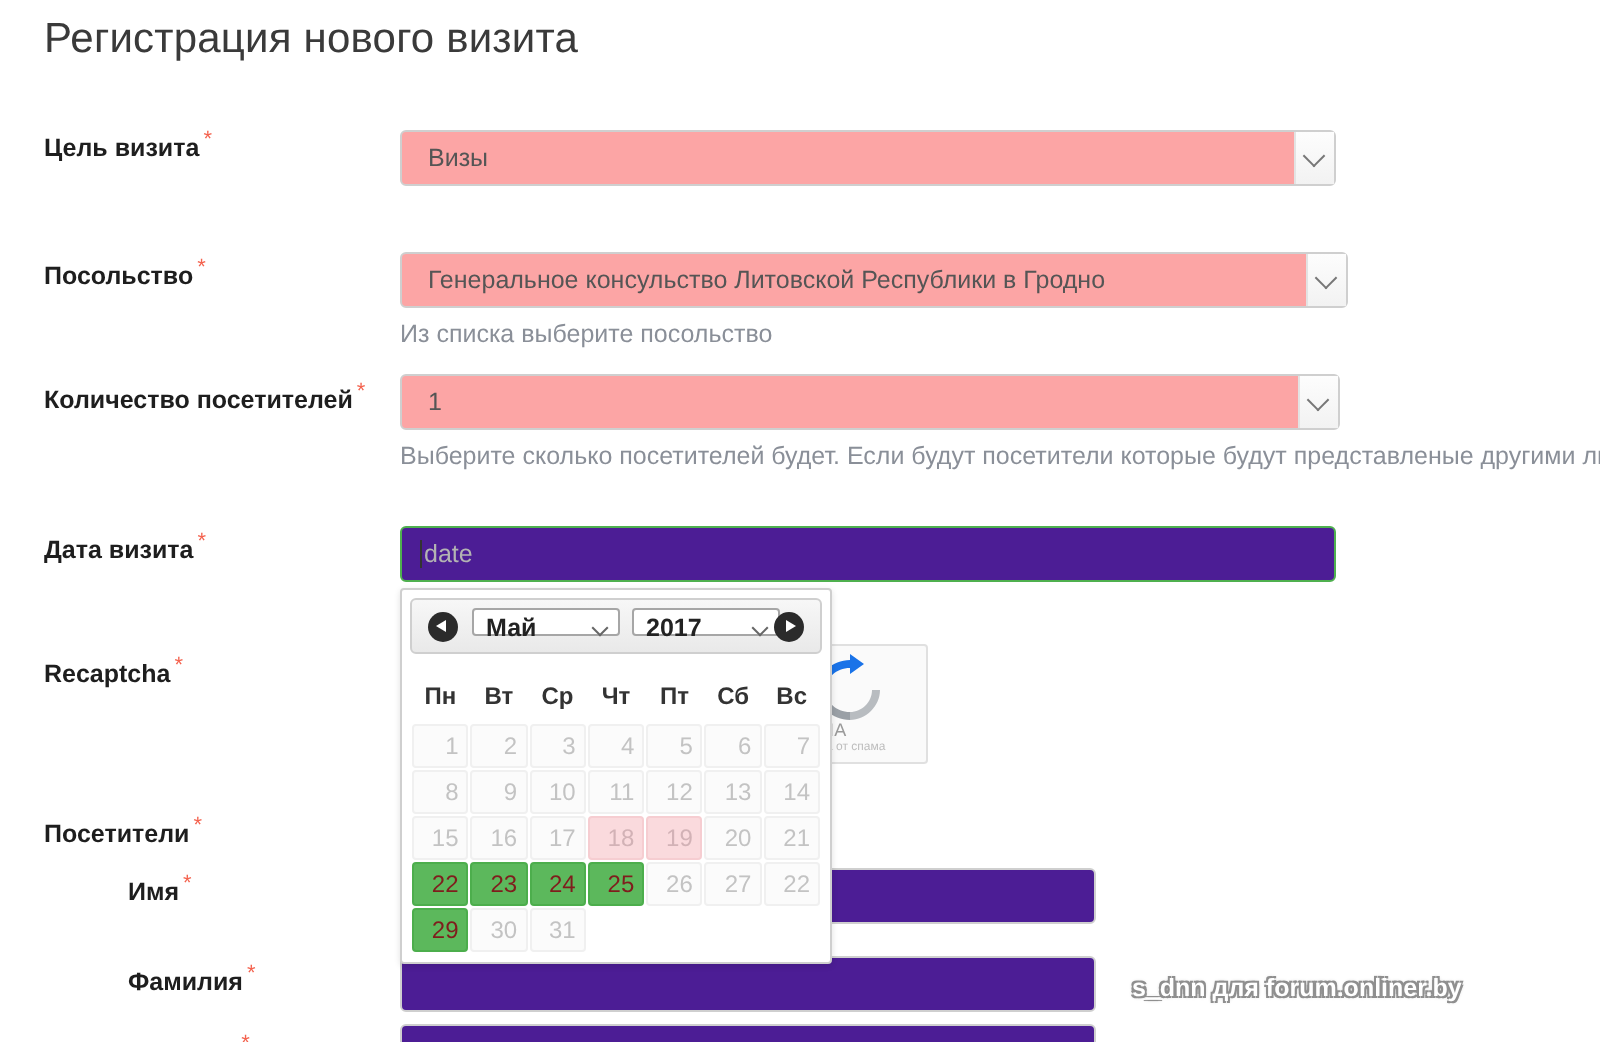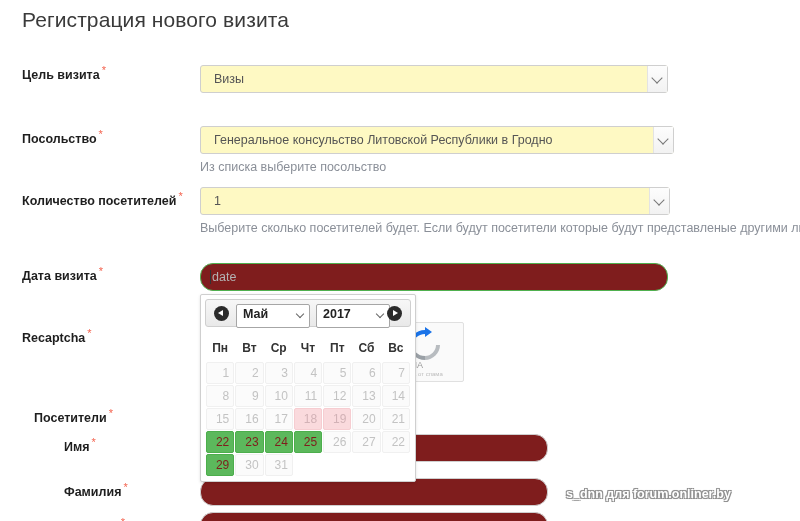--- a/index.html
+++ b/index.html
@@ -44,21 +44,21 @@
     font-weight: normal;
     font-size: 11px;
     vertical-align: super;
     margin-left: 2px;
   }
 
   
   .select-wrap {
     position: absolute;
     height: 28px;
-    background: #fef9c3;
+    background: #fca5a5;
     border: 1px solid #cfcfcf;
     border-radius: 3px;
   }
   .select-wrap .sel-text {
     position: absolute;
     left: 13px;
     top: 0;
     line-height: 26px;
     font-size: 12.5px;
     color: #555555;
@@ -90,23 +90,23 @@
     position: absolute;
     font-size: 12.5px;
     color: #8a8f98;
     white-space: nowrap;
   }
 
   
   .txt-input {
     position: absolute;
     height: 28px;
-    background: #7f1d1d;
+    background: #4c1d95;
     border: 1px solid #cfcfcf;
-    border-radius: 13px;
+    border-radius: 3px;
   }
   .txt-input.focused { border: 1px solid #4fb04f; }
   .txt-input .ph {
     position: absolute;
     left: 11px; top: 0;
     line-height: 26px;
     font-size: 12.5px;
     color: #b3b3b3;
   }
   .txt-input .caret-bar {
@@ -183,21 +183,21 @@
     width: 0; height: 0;
     border-top: 3.5px solid transparent;
     border-bottom: 3.5px solid transparent;
   }
   .dp-nav.prev::after { left: 4px; border-right: 5px solid #fff; }
   .dp-nav.next::after { right: 4px; border-left: 5px solid #fff; }
 
   .dp-sel {
     position: absolute;
     top: 4px;
-    height: 24px;
+    height: 14px;
     background: #ffffff;
     border: 1px solid #a6a6a6;
     border-radius: 2px;
   }
   .dp-sel.month { left: 30px; width: 74px; }
   .dp-sel.year  { left: 110px; width: 74px; }
   .dp-sel .val {
     position: absolute;
     left: 6px; top: 0;
     line-height: 18px;
@@ -316,21 +316,21 @@
   <div class="recaptcha">
     <svg class="rc-logo" viewBox="0 0 40 34">
       <path d="M20 3 L20 0 L27 5 L20 10 L20 7 C13 7 8 12 8 18 L4 18 C4 10 11 3 20 3 Z" fill="#1a73e8"></path>
       <path d="M20 29 C13 29 8 24 8 18 L4 18 C4 26 11 33 20 33 Z" fill="#9aa0a6"></path>
       <path d="M20 33 L20 29 C26 29 31 24 31 18 L35 18 C35 26 28 33 20 33 Z" fill="#b8bcc0"></path>
     </svg>
     <div class="rc-word">TCHA</div>
     <div class="rc-sub">защита от спама</div>
   </div>
 
-  <div class="lbl" style="left:22px; top:407px;margin-left:12px;">
+  <div class="lbl" style="left:22px; top:407px;">
     <span>Посетители</span><span class="req">*</span>
   </div>
 
   <div class="lbl" style="left:64px; top:436px;">
     <span>Имя</span><span class="req">*</span>
   </div>
   <div class="txt-input" style="left:200px; top:434px; width:348px;"></div>
 
   <div class="lbl" style="left:64px; top:481px;">
     <span>Фамилия</span><span class="req">*</span>

